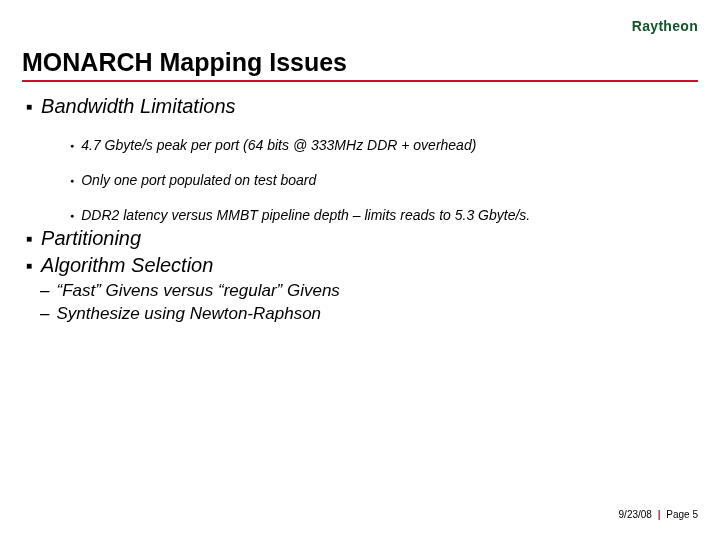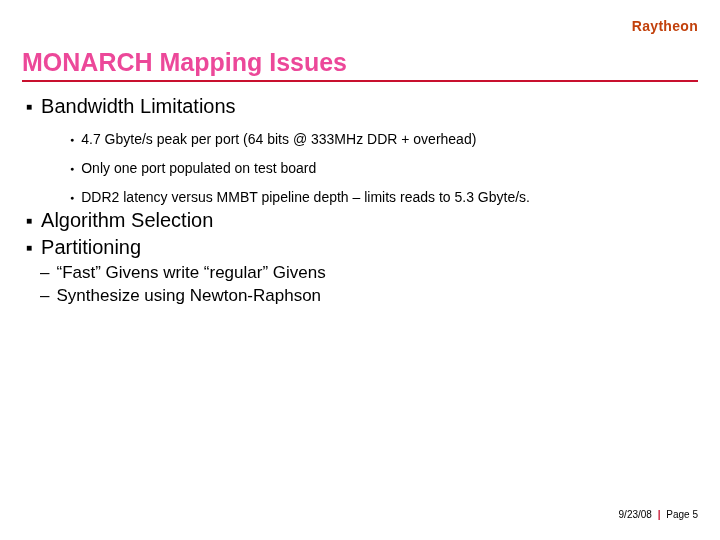--- a/index.html
+++ b/index.html
@@ -12,44 +12,45 @@
     position: relative;
     overflow: hidden;
   }
   .logo {
     position: absolute;
     top: 18px;
     right: 22px;
     font-family: Arial, sans-serif;
     font-weight: bold;
     font-size: 14px;
-    color: #c2410c;
+    color: #14532d;
     letter-spacing: 0.3px;
   }
   .title {
     position: absolute;
     top: 48px;
     left: 22px;
     font-size: 25px;
     font-weight: bold;
-    color: #ec4899;
+    color: #000000;
   }
   .title-underline {
     position: absolute;
     top: 80px;
     left: 22px;
     right: 22px;
     height: 1.5px;
     background: #c8102e;
   }
   .content {
     position: absolute;
     top: 92px;
     left: 22px;
     right: 22px;
+    font-style: italic;
   }
   .l1 {
     font-size: 20px;
     margin-left: 4px;
     margin-top: 2px;
     line-height: 1.25;
   }
   .l1::before {
     content: "■";
     font-size: 10px;
@@ -63,21 +64,21 @@
     margin-top: 2px;
     line-height: 1.25;
   }
   .l2::before {
     content: "–";
     margin-right: 7px;
   }
   .l3 {
     font-size: 14px;
     margin-left: 48px;
-    margin-top: 12px;
+    margin-top: 18px;
     line-height: 1.22;
     text-indent: -12px;
     padding-left: 12px;
   }
   .l3::before {
     content: "●";
     font-size: 7px;
     vertical-align: 2px;
     margin-right: 7px;
     color: #000;
@@ -105,24 +106,24 @@
 
 <div class="content">
 
   <div class="l1">Bandwidth Limitations</div>
 
   <div class="l3">4.7 Gbyte/s peak per port (64 bits @ 333MHz DDR + overhead)</div>
   <div class="l3">Only one port populated on test board</div>
 
   <div class="l3">DDR2 latency versus MMBT pipeline depth – limits reads to 5.3 Gbyte/s.</div>
 
+  <div class="l1">Partitioning</div>
+
   <div class="l1">Algorithm Selection</div>
-
-  <div class="l1">Partitioning</div>
-  <div class="l2">“Fast” Givens write “regular” Givens</div>
+  <div class="l2">“Fast” Givens versus “regular” Givens</div>
 
   <div class="l2">Synthesize using Newton-Raphson</div>
 
 </div>
 
 <div class="footer">
   <span>9/23/08</span>
   <span class="sep">|</span>
   <span>Page 5</span>
 </div>

